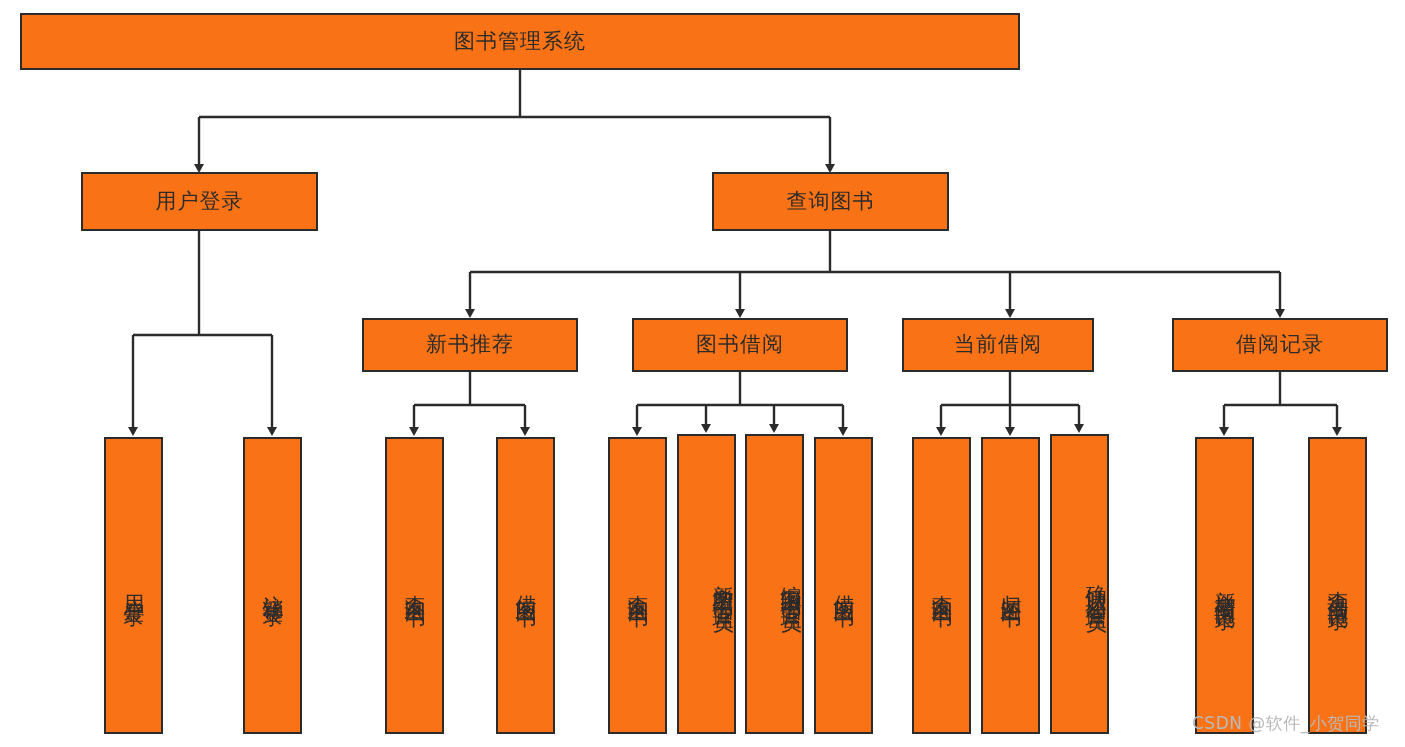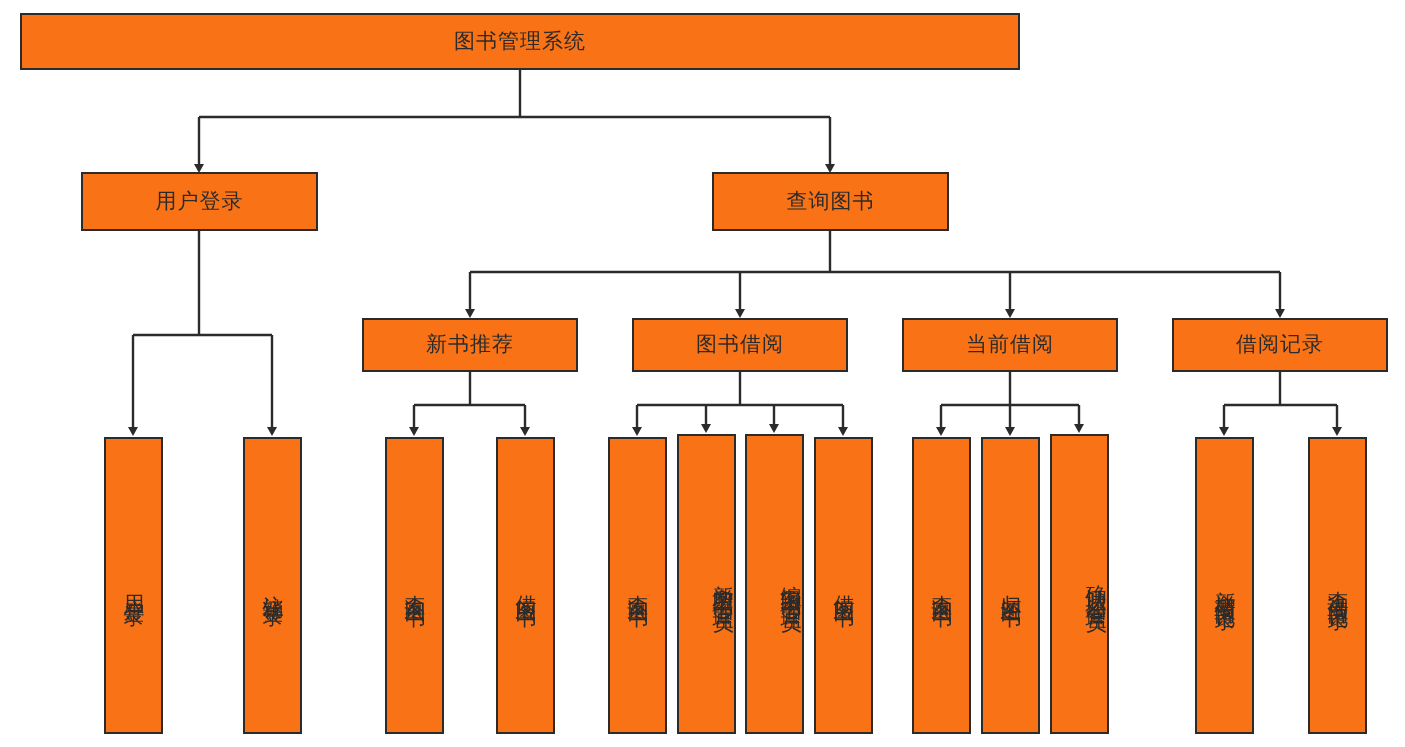--- a/index.html
+++ b/index.html
@@ -136,21 +136,21 @@
   </div>
 
   <div class="node node-h" style="left:632px; top:318px; width:216px; height:54px;">
     <span>图书借阅</span>
   </div>
 
   <div class="node node-h" style="left:362px; top:318px; width:216px; height:54px;">
     <span>新书推荐</span>
   </div>
 
-  <div class="node node-h" style="left:902px; top:318px; width:216px; height:54px;">
+  <div class="node node-h" style="left:902px; top:318px; width:192px; height:54px;">
     <span>当前借阅</span>
   </div>
 
   <div class="node node-h" style="left:1172px; top:318px; width:216px; height:54px;">
     <span>借阅记录</span>
   </div>
 
   <div class="node node-v pad-mid" style="left:104px; top:437px; width:59px; height:297px;">
     <span>用户登录</span>
   </div>
@@ -196,14 +196,15 @@
   </div>
 
   <div class="node node-v pad-mid" style="left:1195px; top:437px; width:59px; height:297px;">
     <span>新增借阅记录</span>
   </div>
 
   <div class="node node-v pad-mid" style="left:1308px; top:437px; width:59px; height:297px;">
     <span>查询借阅记录</span>
   </div>
 
+  <div class="watermark">CSDN @软件_小贺同学</div>
 
 </div>
 
 </body></html>

